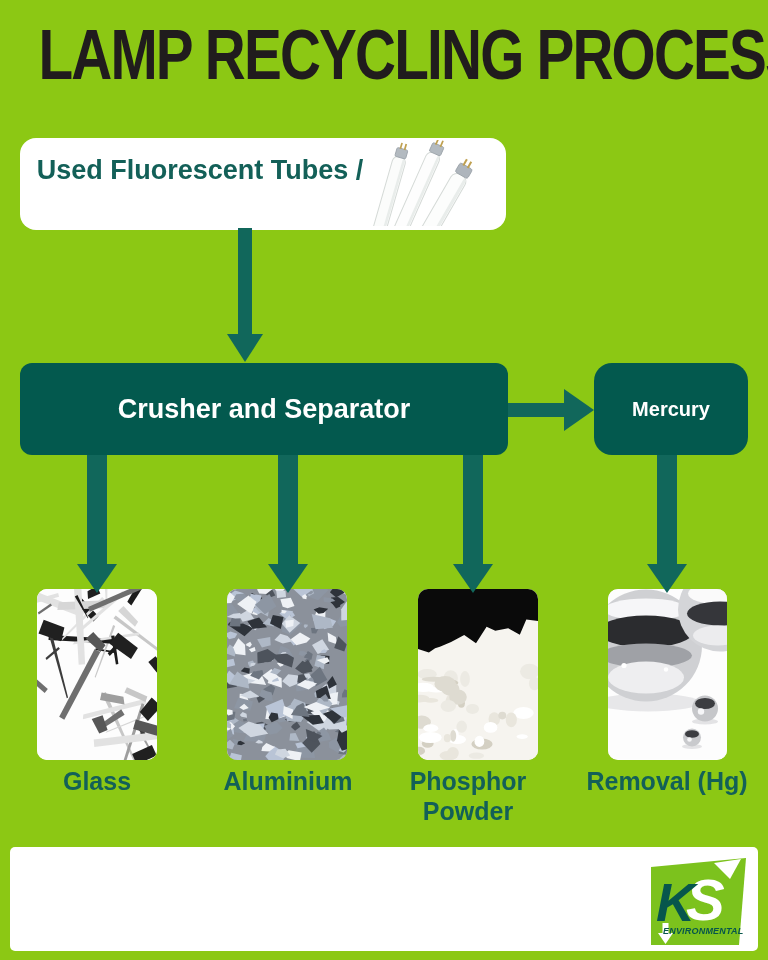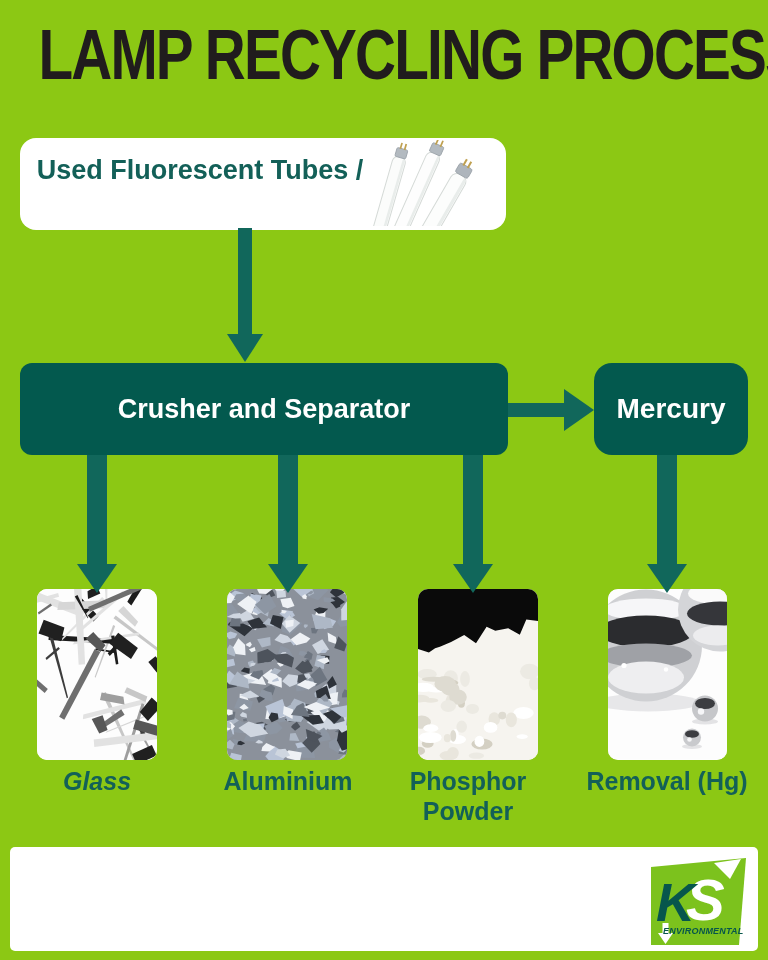--- a/index.html
+++ b/index.html
@@ -30,36 +30,36 @@
   .process-box{
     position:absolute;left:20px;top:363px;width:488px;height:92px;
     background:var(--box-teal,#03594E);border-radius:12px;
     display:flex;align-items:center;justify-content:center;
     color:#fff;font-weight:bold;font-size:27px;
   }
   .mercury-box{
     position:absolute;left:594px;top:363px;width:154px;height:92px;
     background:var(--box-teal,#03594E);border-radius:18px;
     display:flex;flex-direction:column;align-items:center;justify-content:center;
-    color:#fff;font-weight:bold;font-size:28px;line-height:1.3;
+    color:#fff;font-weight:bold;font-size:20px;line-height:1.3;
   }
   .img{
     position:absolute;top:589px;width:120px;height:171px;
     border-radius:10px;overflow:hidden;z-index:1;background:#fff;
   }
   .img svg{display:block;width:100%;height:100%;}
   .img-glass{left:37px;}
   .img-alu{left:227px;}
   .img-phos{left:418px;}
   .img-merc{left:608px;width:119px;}
   .lbl{
     position:absolute;top:766px;text-align:center;font-weight:bold;
     font-size:25px;line-height:1.2;color:var(--text-teal,#136058);
   }
-  .lbl-glass{left:17px;width:160px;font-style:italic;}
+  .lbl-glass{left:17px;width:160px;}
   .lbl-alu{left:208px;width:160px;}
   .lbl-phos{left:386px;width:164px;}
   .lbl-merc{left:577px;width:180px;}
   .sublbl{font-size:20px;line-height:1.35;}
   .footer{
     position:absolute;left:10px;top:847px;width:748px;height:104px;
     background:var(--card-white,#fff);border-radius:5px;
   }
   .logo{position:absolute;right:11px;top:10px;width:97px;height:88px;}
   .logo text{font-family:"Liberation Sans",sans-serif;}

